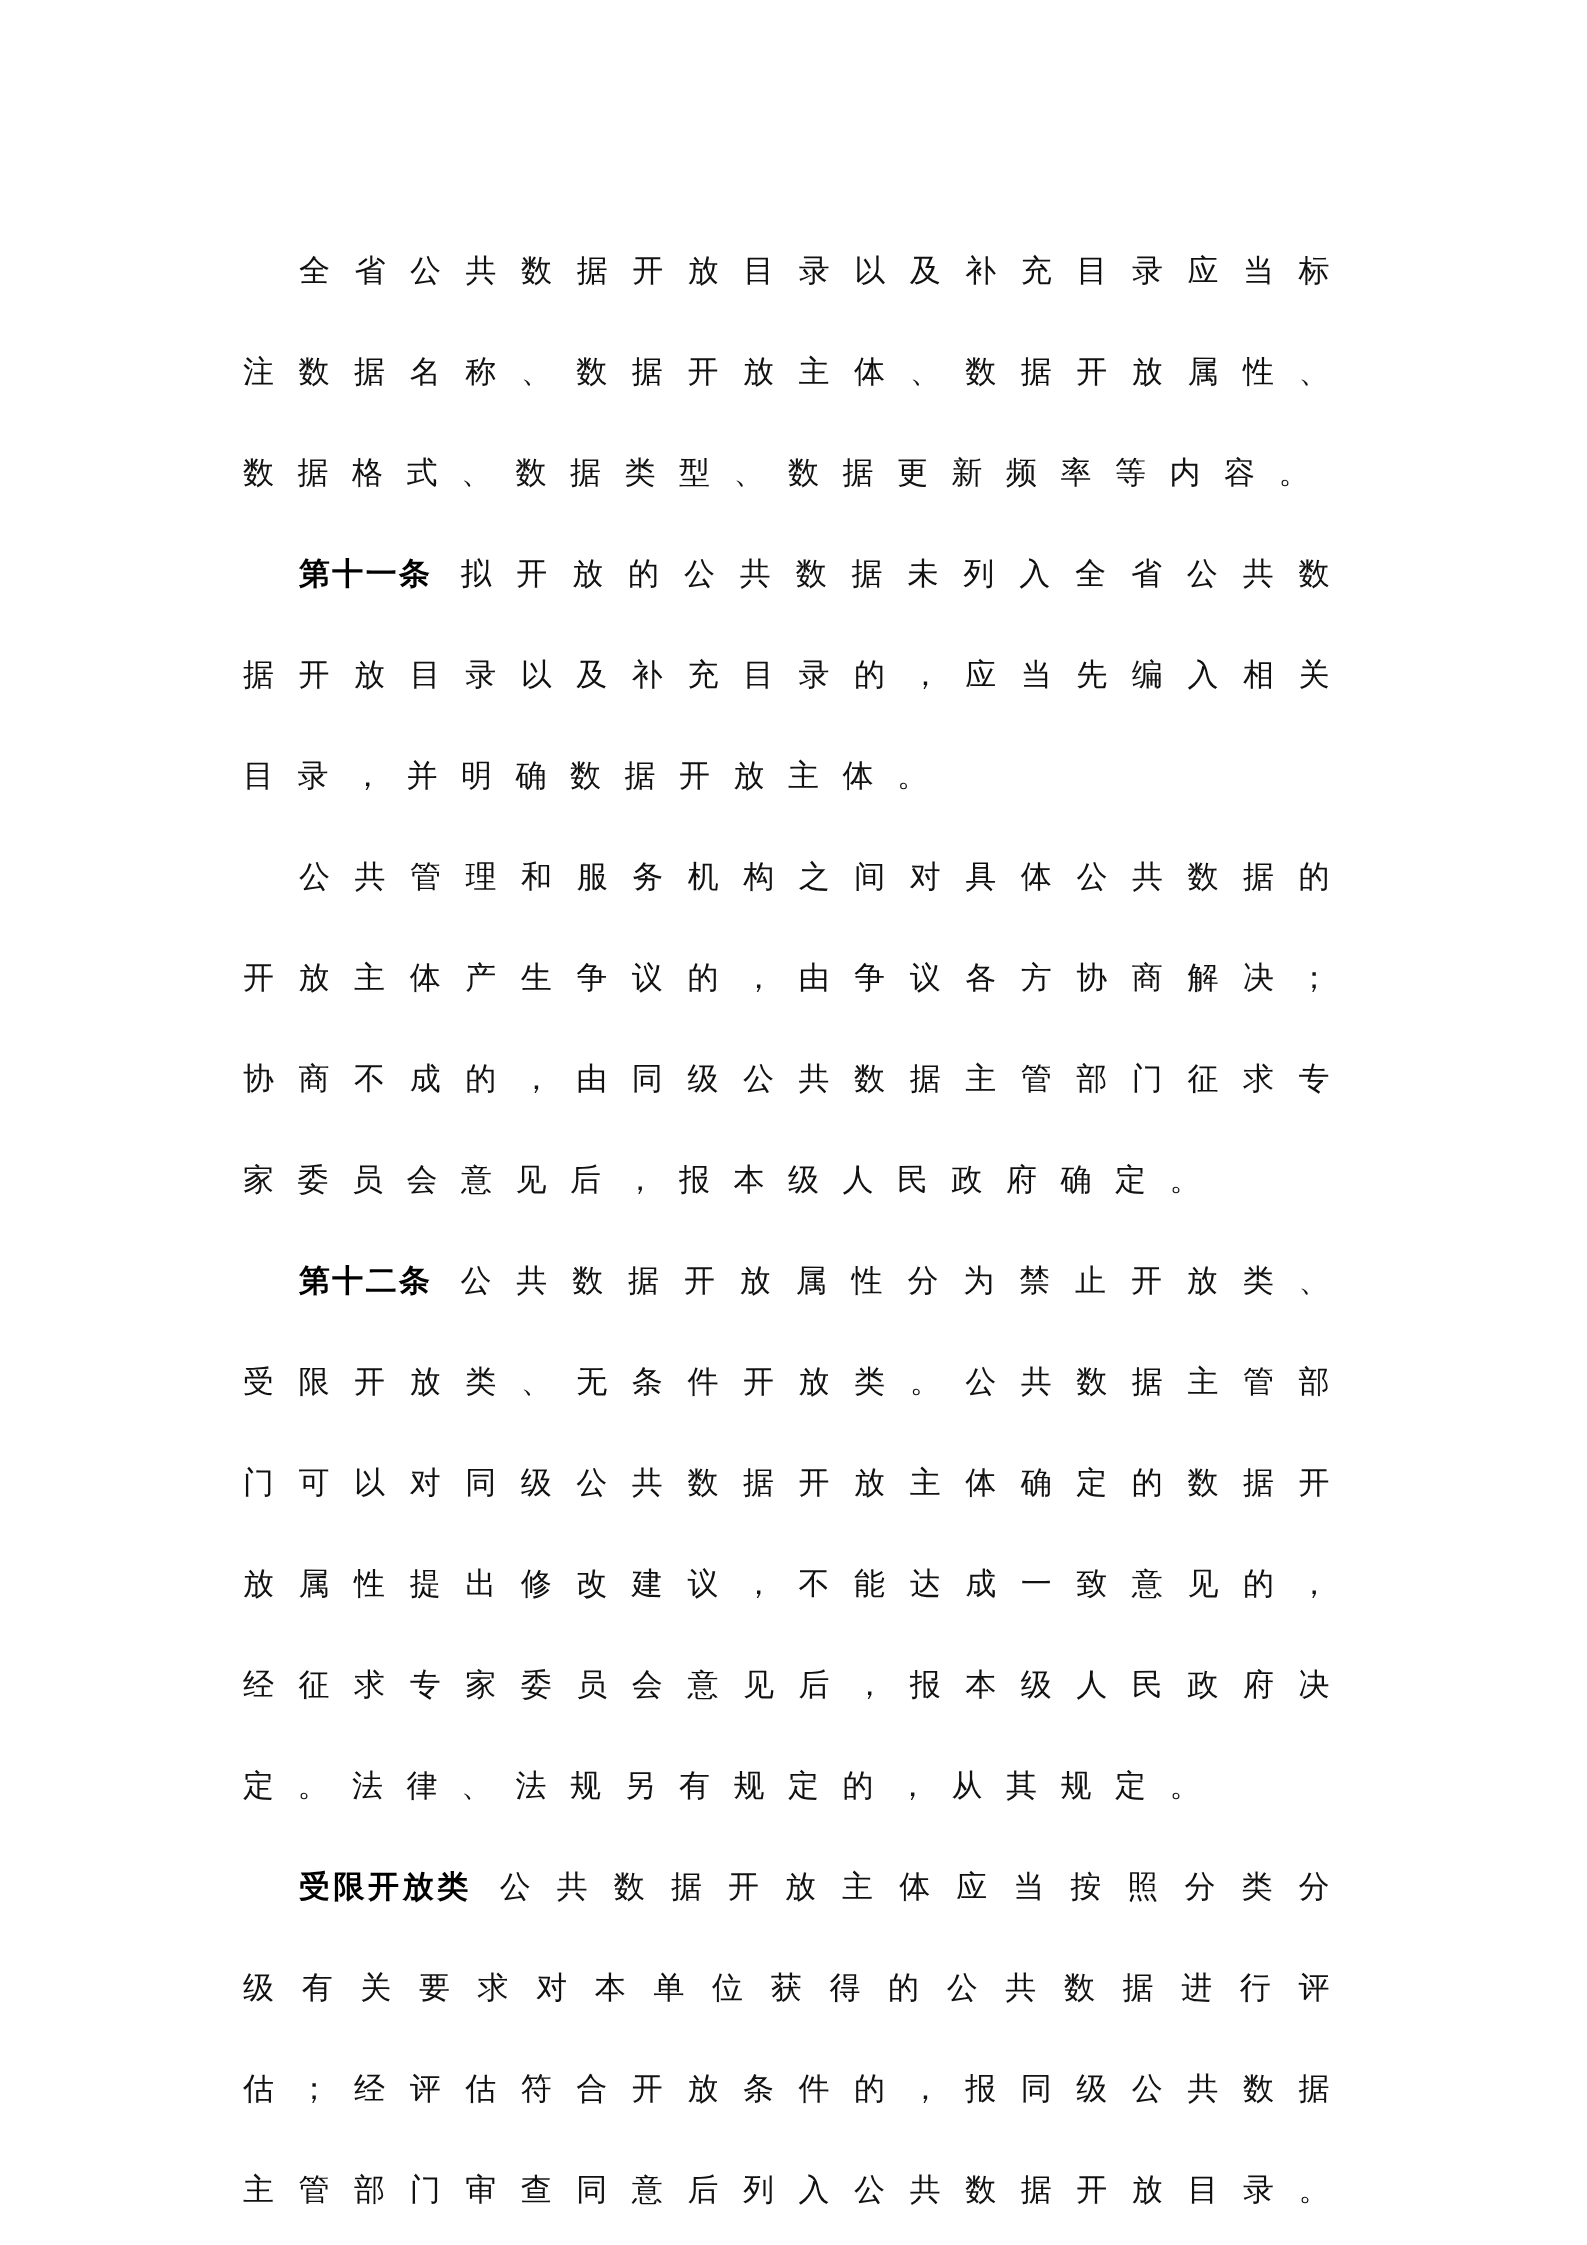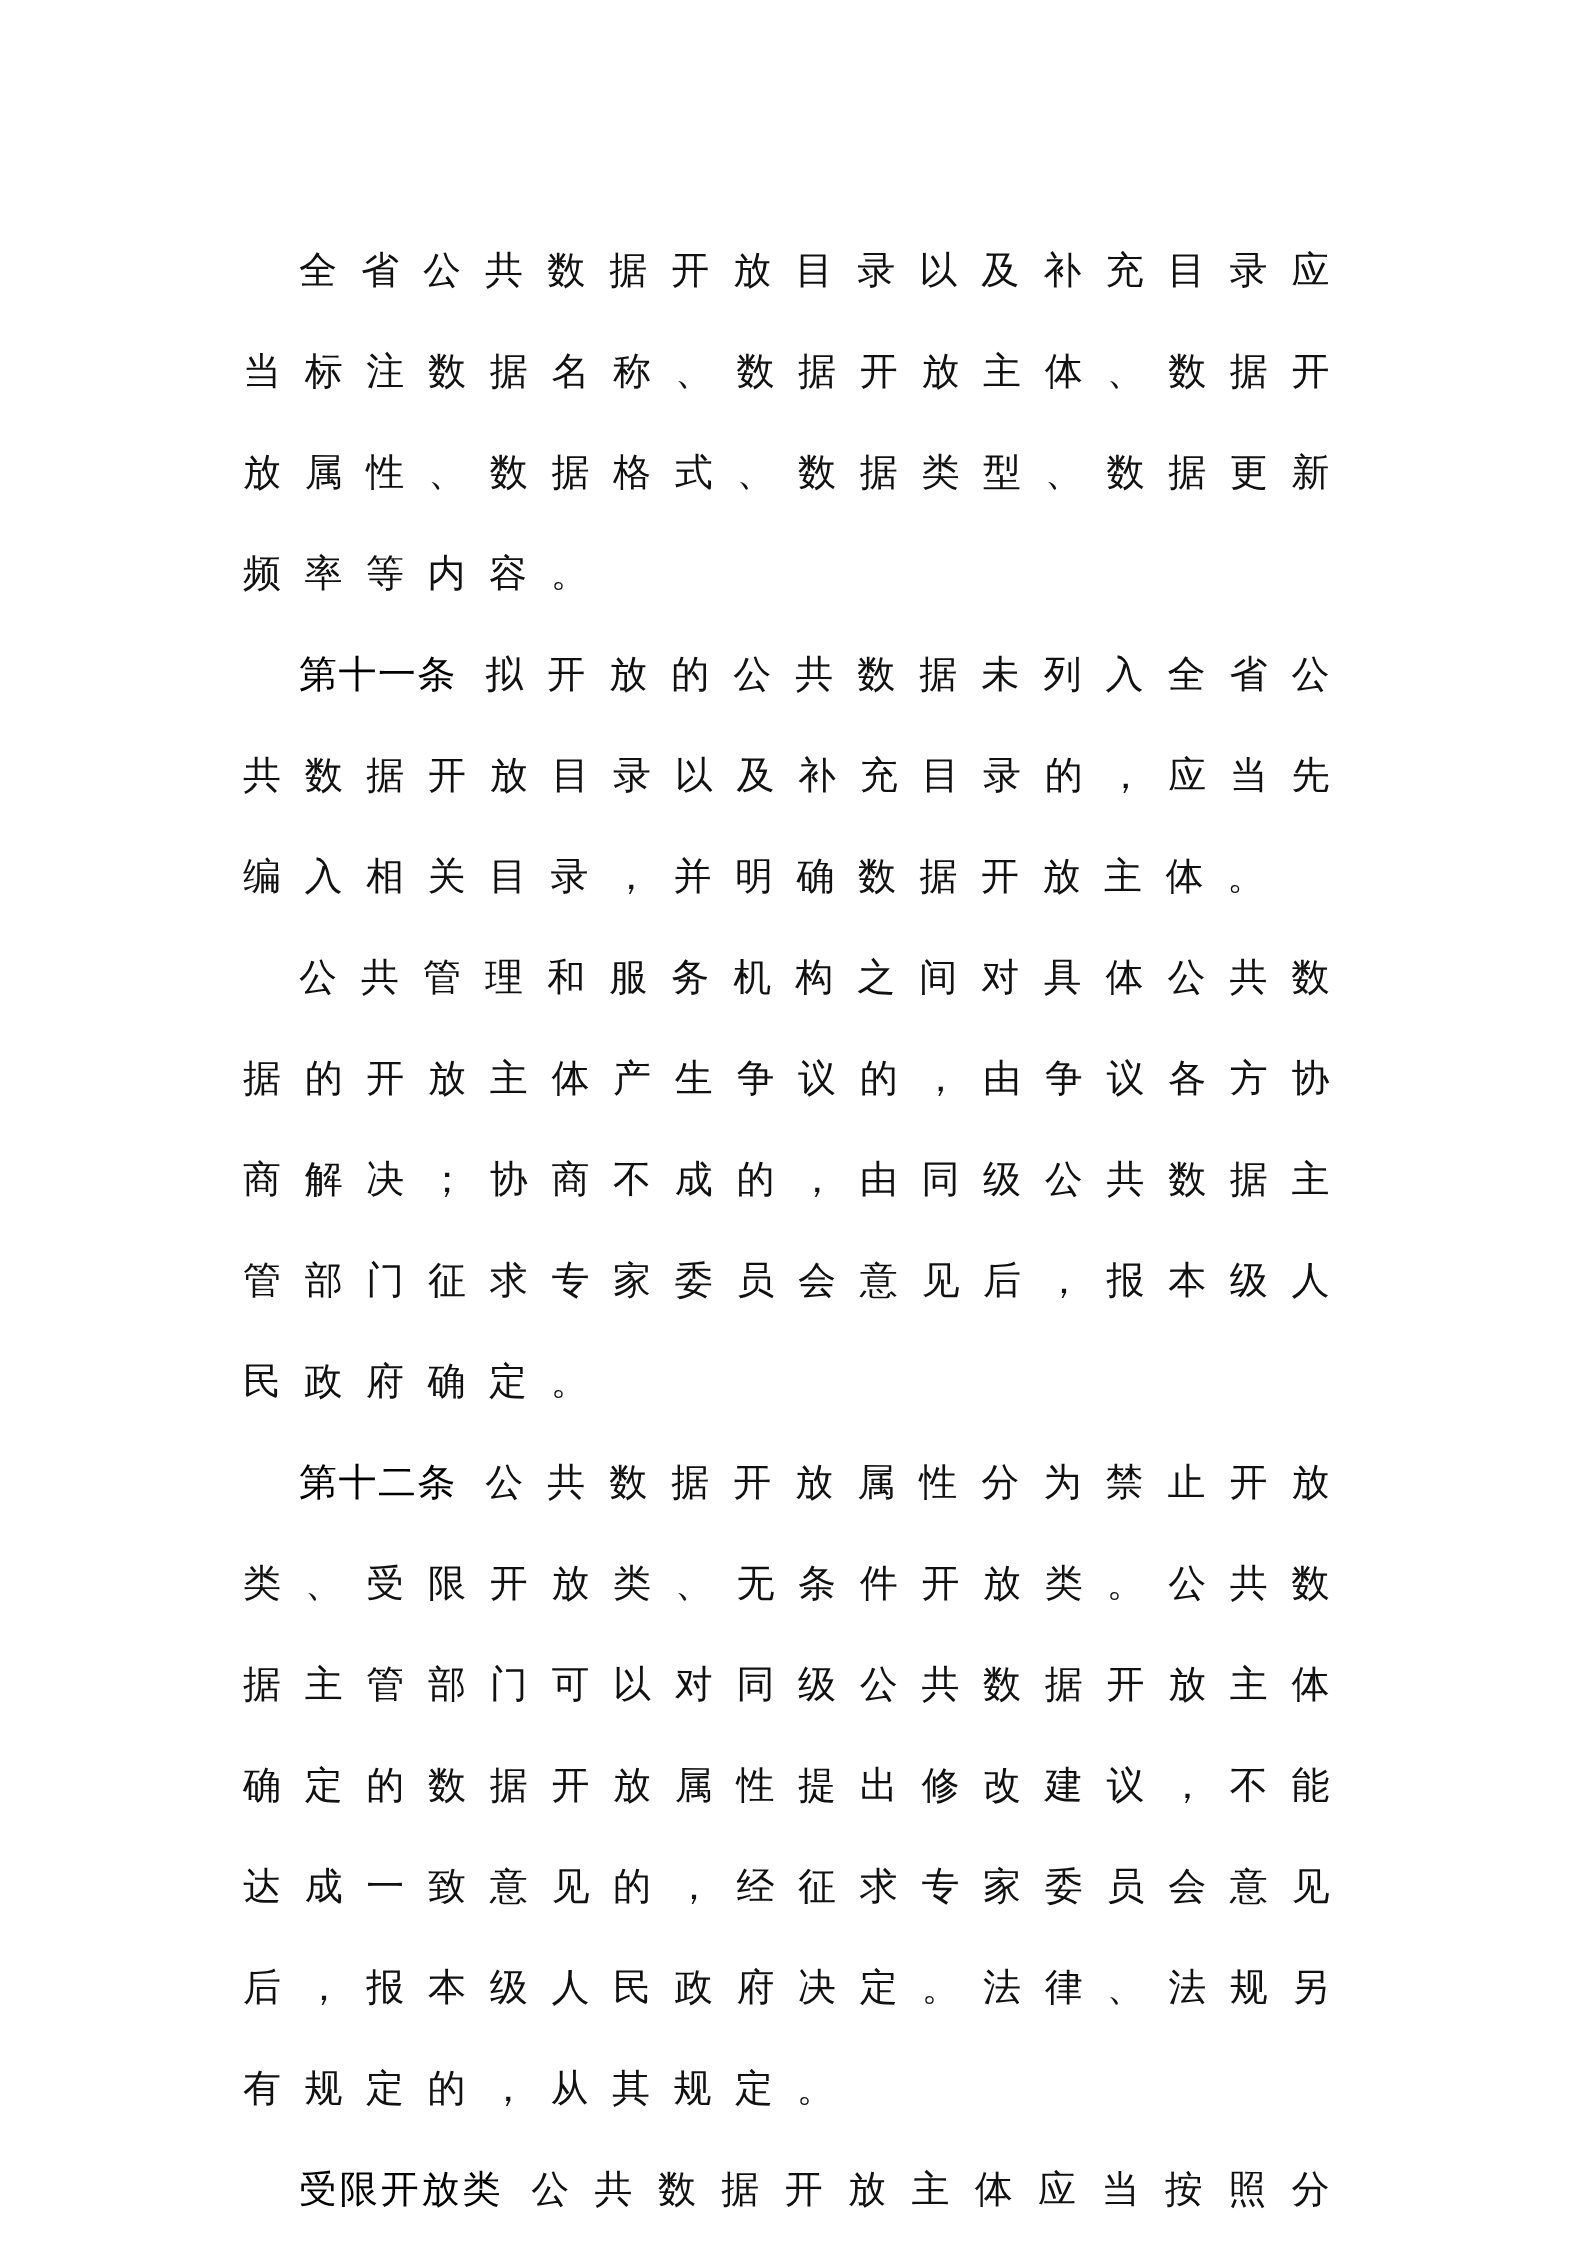--- a/index.html
+++ b/index.html
@@ -16,32 +16,32 @@
       color: #111111;
     }
     .page {
       position: absolute;
       left: 243px;
       top: 220px;
       width: 1110px;
     }
     .para {
       margin: 0;
-      font-size: 38px;
+      font-size: 31px;
       line-height: 101px;
       letter-spacing: 23.5px;
       text-align: justify;
       text-align-last: left;
       word-break: break-all;
     }
     .para.indent {
       text-indent: 56px;
     }
     .article-no {
-      font-weight: normal;
+      font-weight: bold;
       letter-spacing: 1px;
       color: #000000;
       margin-right: 28px;
     }
   </style>
 </head>
 <body>
 
 <div class="page">
 

